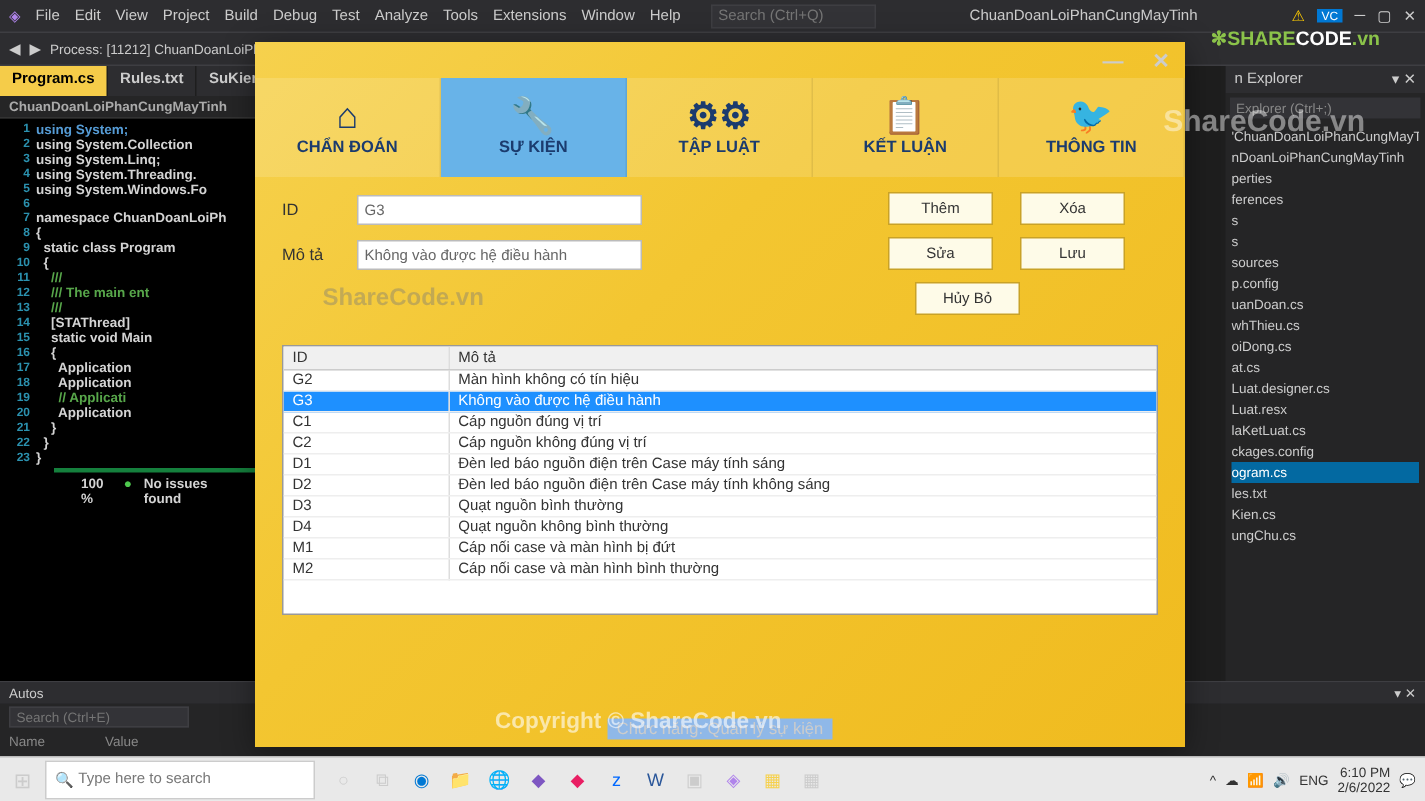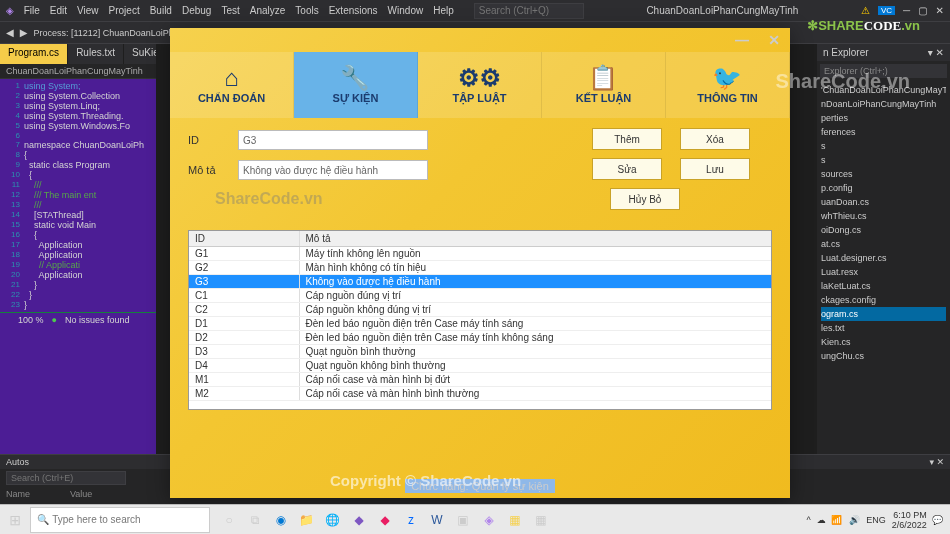--- a/index.html
+++ b/index.html
@@ -11,21 +11,21 @@
 .vs-menubar .search-box { background: #333337; border: 1px solid #3e3e42; height: 16px; width: 110px; font-size: 10px; padding: 0 4px; color: #888; margin-left: 10px; }
 .vs-menubar .spacer { flex: 1; }
 .vs-menubar .title { font-size: 10px; color: #ccc; }
 .vs-menubar .right-icons { display: flex; gap: 8px; align-items: center; }
 
 .vs-toolbar { height: 22px; background: #2d2d30; display: flex; align-items: center; font-size: 10px; padding: 0 6px; gap: 6px; border-bottom: 1px solid #3e3e42; }
 .vs-toolbar .process { font-size: 9px; color: #ccc; }
 
 
 .vs-body { display: flex; height: calc(534px - 22px - 22px - 20px - 60px); }
-.vs-editor { width: 156px; background: #4c1d95; font-size: 9px; color: #d4d4d4; overflow: hidden; }
+.vs-editor { width: 170px; background: #000000; font-size: 9px; color: #d4d4d4; overflow: hidden; font-weight: bold; }
 .vs-tabs { height: 20px; background: #2d2d30; display: flex; font-size: 10px; }
 .vs-tabs .tab { padding: 3px 8px; color: #ccc; border-right: 1px solid #1e1e1e; }
 .vs-tabs .tab.active { background: #f5cc49; color: #000; }
 .vs-editor-sub { font-size: 9px; padding: 2px 6px; background: #252526; color: #aaa; border-bottom: 1px solid #333; }
 .vs-code { font-family: Consolas, monospace; font-size: 9px; padding: 2px 0; }
 .vs-code .line { display: flex; }
 .vs-code .gutter { width: 24px; text-align: right; color: #2b91af; padding-right: 4px; font-size: 8px; }
 .vs-code .txt { white-space: pre; }
 .kw { color: #569cd6; }
 .com { color: #57a64a; }
@@ -82,21 +82,21 @@
 
 .app-footer { position: absolute; bottom: 6px; left: 0; right: 0; text-align: center; font-size: 11px; }
 .app-footer span { background: #8fb8e8; padding: 1px 6px; }
 
 
 .watermark { position: absolute; color: rgba(255,255,255,0.45); font-weight: bold; pointer-events: none; font-size: 18px; }
 .wm1 { top: 70px; right: 40px; font-size: 20px; }
 .wm2 { top: 190px; left: 215px; font-size: 16px; color: rgba(120,120,120,0.4);}
 .wm3 { bottom: 45px; left: 330px; font-size: 15px; color: rgba(255,255,255,0.6);}
 .logo-wm { position:absolute; top:18px; right:30px; font-size:13px; font-weight:bold; }
-.logo-wm .g { color:#8bc34a;} .logo-wm .w{color:#fff;font-family:Liberation Serif, serif;}
+.logo-wm .g { color:#8bc34a;} .logo-wm .w{color:#fff;}
 
 .warn { color:#ffcc00; }
 </style>
 </head>
 <body>
 
 <div class="vs-menubar">
   <span style="color:#b084eb;">◈</span>
   <span class="menu-item">File</span>
   <span class="menu-item">Edit</span>
@@ -224,21 +224,21 @@
         </div>
         <div class="line">
           <span class="gutter">22</span>
           <span class="txt ">  }</span>
         </div>
         <div class="line">
           <span class="gutter">23</span>
           <span class="txt ">}</span>
         </div>
       </div>
-    <div style="padding:2px 18px;font-size:9px;display:flex;gap:8px;border-top:1px solid #15803d;">
+    <div style="padding:2px 18px;font-size:9px;display:flex;gap:8px;border-top:3px solid #15803d;margin-left:36px;">
       <span>100 %</span>
       <span style="color:#4ec94e;">●</span>
       <span>No issues found</span>
     </div>
   </div>
   <div style="flex:1;background:#1e1e1e;"></div>
   <div class="vs-solution">
     <div class="sol-header">
         <span>n Explorer</span>
         <span>▾ ✕</span>
@@ -348,24 +348,20 @@
     <div class="grid-wrap">
       <table id="grid-table">
         <thead>
             <tr>
           <th>ID</th>
           <th>Mô tả</th>
         </tr>
           </thead>
         <tbody id="grid-body">
             <tr>
-              <td>G1</td>
-              <td>Máy tính không lên nguồn</td>
-            </tr>
-            <tr>
               <td>G2</td>
               <td>Màn hình không có tín hiệu</td>
             </tr>
             <tr class="sel">
               <td>G3</td>
               <td>Không vào được hệ điều hành</td>
             </tr>
             <tr>
               <td>C1</td>
               <td>Cáp nguồn đúng vị trí</td>

